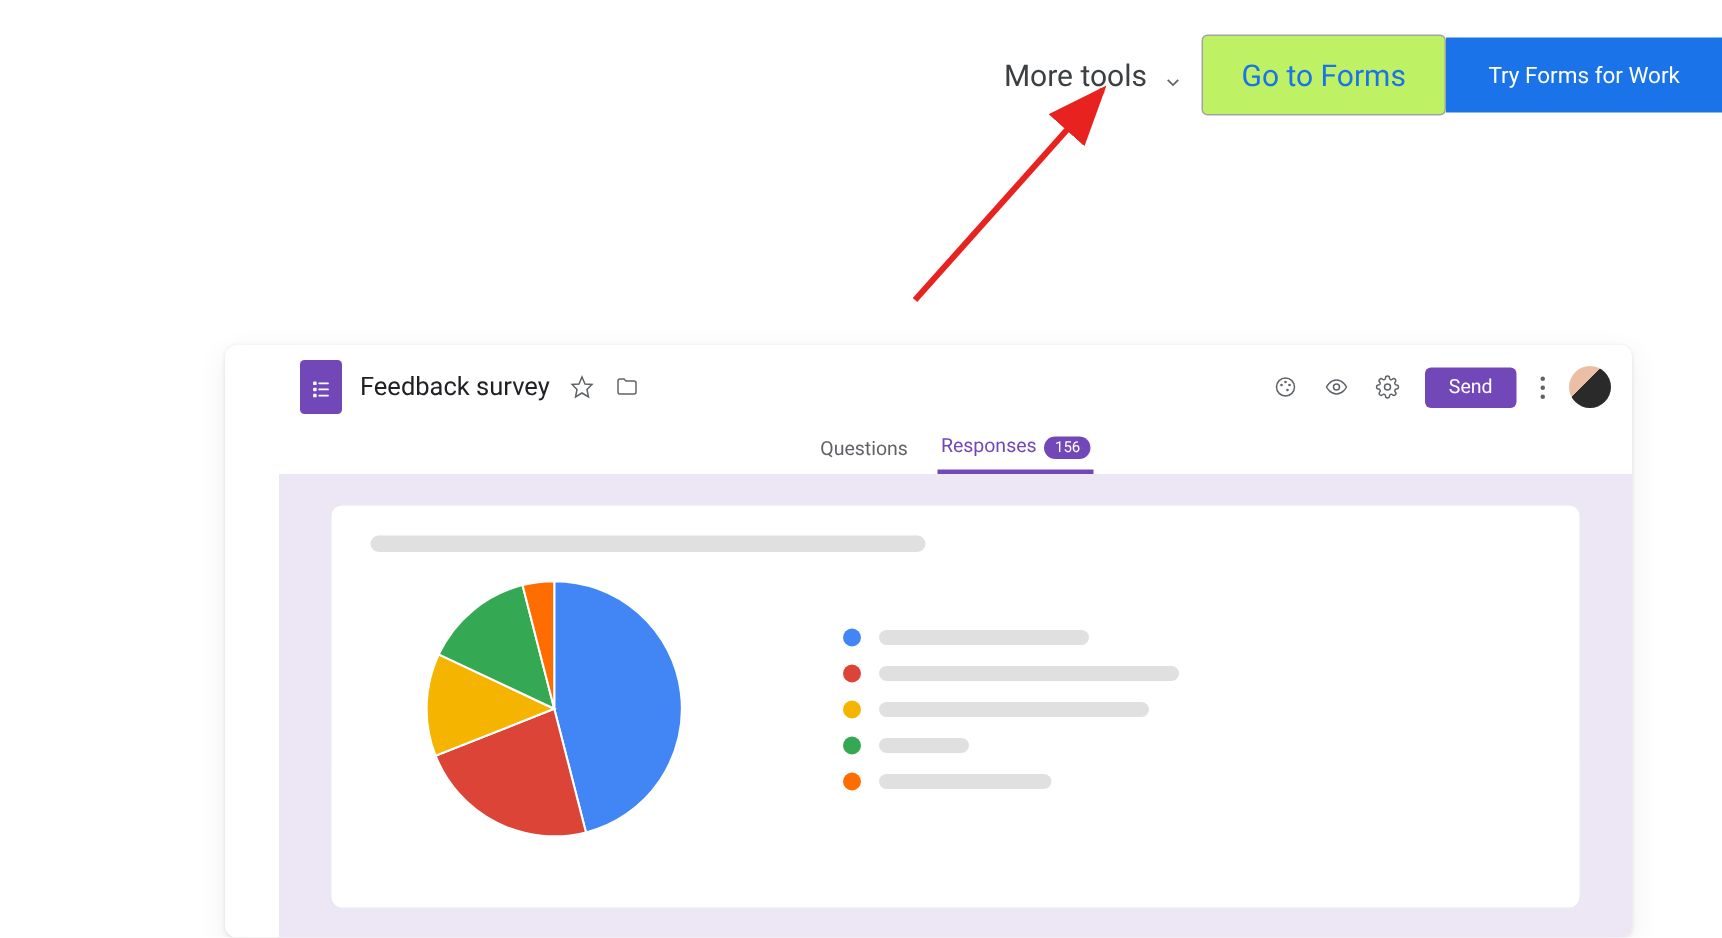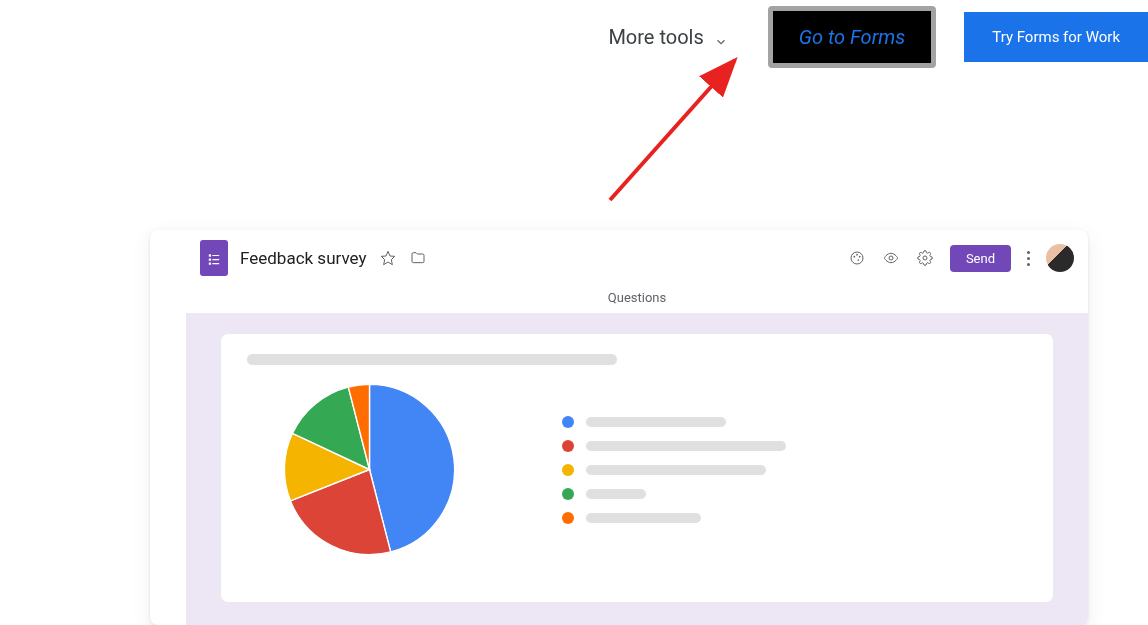--- a/index.html
+++ b/index.html
@@ -1,24 +1,24 @@
 <!DOCTYPE html>
 <html><head>
 <meta charset="utf-8">
 <style>
   * { box-sizing: border-box; margin: 0; padding: 0; font-family: 'Google Sans', Roboto, Arial, sans-serif; }
   body { width: 1148px; height: 625px; background: #fff; position: relative; overflow: hidden; }
 
   
-  .topnav { position: absolute; top: 6px; right: 0; display: flex; align-items: center; gap: 28px; padding-right: 0; }
+  .topnav { position: absolute; top: 23px; right: 0; display: flex; align-items: center; gap: 0; padding-right: 0; }
   .more-tools { color: #3c4043; font-size: 20px; display: flex; align-items: center; gap: 10px; padding: 8px 12px; cursor: pointer; }
   .chevron-down { width: 14px; height: 14px; }
   .chevron-down svg { width: 14px; height: 14px; stroke: #5f6368; stroke-width: 2; fill: none; }
   .link-signin { color: #1a73e8; font-size: 20px; padding: 12px 18px; cursor: pointer; }
-  .go-to-forms { color: #1a73e8; font-size: 20px; padding: 14px 26px; border: 5px solid #a3a3a3; border-radius: 4px; background: #000000; cursor: pointer; font-style: italic; }
+  .go-to-forms { color: #1a73e8; font-size: 20px; padding: 14px 26px; border: 1px solid #a3a3a3; border-radius: 4px; background: #bef264; cursor: pointer; }
   .try-forms { color: #fff; background: #1a73e8; font-size: 15px; padding: 16px 28px; border-radius: 0; cursor: pointer; }
 
   
   .arrow-svg { position: absolute; left: 590px; top: 50px; pointer-events: none; }
 
   
   .preview-card { position: absolute; left: 150px; top: 230px; width: 938px; height: 395px; border-radius: 8px; box-shadow: 0 1px 3px rgba(60,64,67,.15), 0 6px 20px rgba(60,64,67,.08); background: #fff; overflow: hidden; padding-left: 36px; }
 
   .preview-header { display: flex; align-items: center; padding: 10px 14px; gap: 12px; }
   .forms-logo { width: 28px; height: 36px; background: #7248b9; border-radius: 3px; display: flex; align-items: center; justify-content: center; }
@@ -132,20 +132,24 @@
           <span></span>
           <span></span>
           <span></span>
         </div>
       <div class="avatar"></div>
     </div>
   </div>
 
   <div class="tabs-row">
     <div class="tab">Questions</div>
+    <div class="tab active">
+      <span>Responses</span>
+      <span class="badge">156</span>
+    </div>
   </div>
 
   <div class="preview-body">
     <div class="content-card">
       <div class="placeholder-title"></div>
 
       <div class="chart-row">
         <svg class="pie" id="pie-svg" viewBox="0 0 200 200">
             <path d="M 100 100 L 100 8 A 92 92 0 0 1 122.87946961916663 189.10965082383404 Z" fill="#4285f4" stroke="#fff" stroke-width="1.5"></path>
             <path d="M 100 100 L 122.87946961916663 189.10965082383404 A 92 92 0 0 1 14.46056329828086 133.86745884699036 Z" fill="#db4437" stroke="#fff" stroke-width="1.5"></path>

